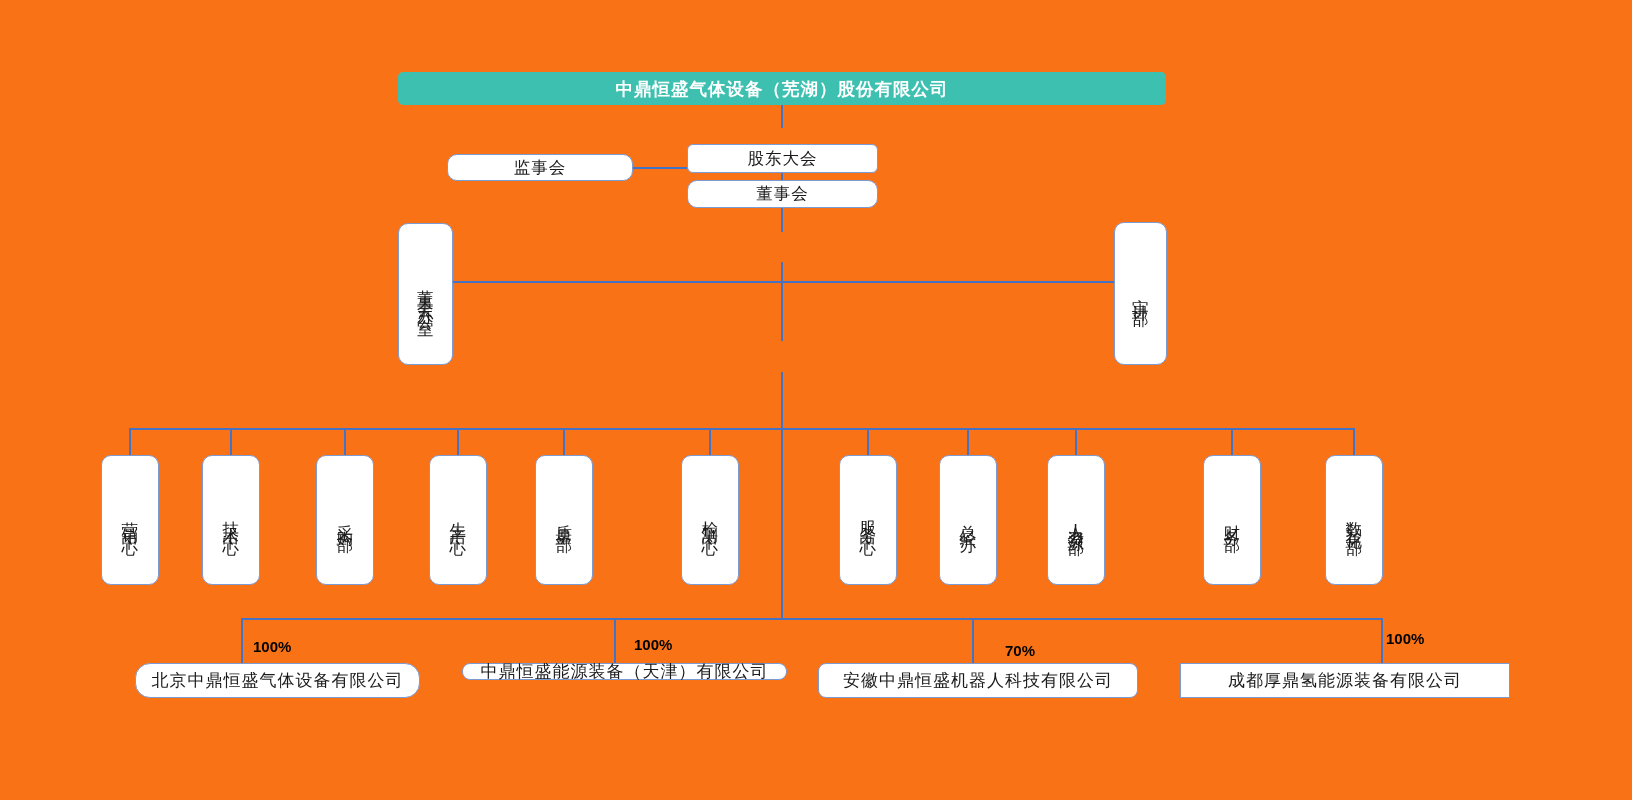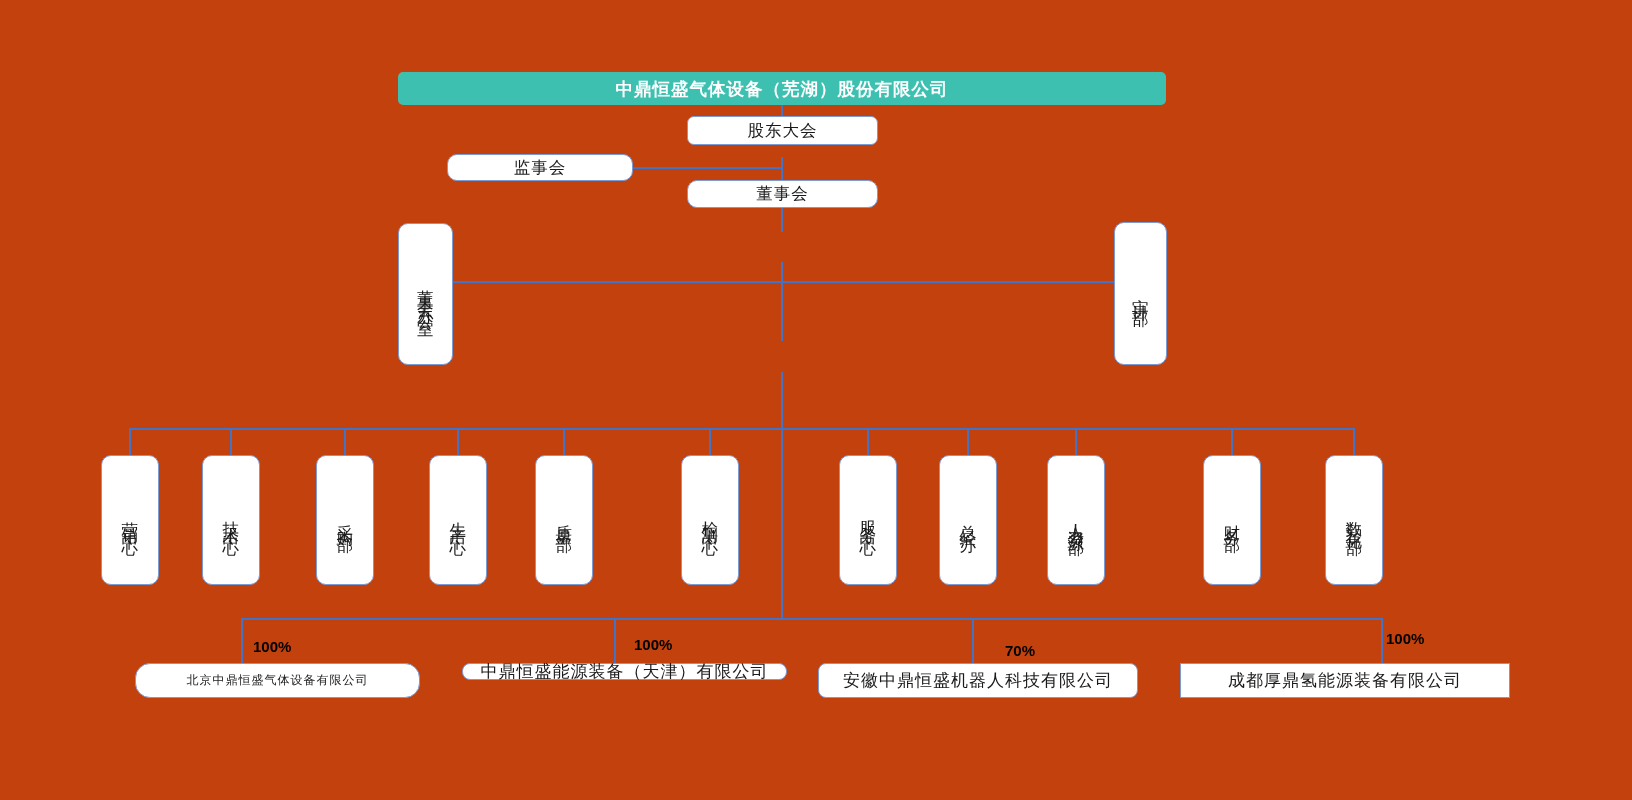--- a/index.html
+++ b/index.html
@@ -1,20 +1,20 @@
 <!DOCTYPE html>
 <html><head>
 <meta charset="utf-8">
 <style>
   html,body { margin:0; padding:0; background:#ffffff; }
   .canvas {
     position: relative;
     width: 1632px;
     height: 800px;
-    background: #c2410c;
+    background: #f97316;
     font-family: "Liberation Sans", sans-serif;
     overflow: hidden;
   }
   .hline { position:absolute; height:1.5px; background:#4472c4; }
   .vline { position:absolute; width:1.5px; background:#4472c4; }
   .node {
     position:absolute;
     box-sizing:border-box;
     border:1.5px solid #7d9bd3;
     border-radius:6px;
@@ -82,21 +82,21 @@
   <div class="vline" style="left:1353px; top:428px; height:27px;"></div>
 
   <div class="hline" style="left:242px; top:618px; width:1140px;"></div>
   <div class="vline" style="left:241px; top:618px; height:45px;"></div>
   <div class="vline" style="left:614px; top:618px; height:45px;"></div>
   <div class="vline" style="left:972px; top:618px; height:45px;"></div>
   <div class="vline" style="left:1381px; top:618px; height:45px;"></div>
 
   <div class="header">中鼎恒盛气体设备（芜湖）股份有限公司</div>
 
-  <div class="node" style="left:687px; top:116px; width:191px; height:29px;border-radius:7px;">股东大会</div>
+  <div class="node" style="left:687px; top:144px; width:191px; height:29px;">股东大会</div>
   <div class="node" style="left:447px; top:154px; width:186px; height:27px;border-radius:10px;">监事会</div>
   <div class="node" style="left:687px; top:180px; width:191px; height:28px;border-radius:10px;">董事会</div>
   <div class="node tall" style="left:398px; top:223px; width:55px; height:142px;">
     <span class="vtext">董事会办公室</span>
   </div>
   <div class="node tall" style="left:1114px; top:222px; width:53px; height:143px;">
     <span class="vtext">审计部</span>
   </div>
 
   <div class="node tall" style="left:101px; top:455px; width:58px; height:130px;">
@@ -131,18 +131,18 @@
   </div>
   <div class="node tall" style="left:1325px; top:455px; width:58px; height:130px;">
     <span class="vtext">数智化部</span>
   </div>
 
   <div class="pct" style="left:253px; top:638px;">100%</div>
   <div class="pct" style="left:634px; top:636px;">100%</div>
   <div class="pct" style="left:1005px; top:642px;">70%</div>
   <div class="pct" style="left:1386px; top:630px;">100%</div>
 
-  <div class="node" style="left:135px; top:663px; width:285px; height:35px; border-radius:15px; font-size:12px;">北京中鼎恒盛气体设备有限公司</div>
+  <div class="node" style="left:135px; top:663px; width:285px; height:35px; border-radius:15px; font-size:17px;">北京中鼎恒盛气体设备有限公司</div>
   <div class="node" style="left:462px; top:663px; width:325px; height:17px; border-radius:8px; font-size:17px;">中鼎恒盛能源装备（天津）有限公司</div>
   <div class="node" style="left:818px; top:663px; width:320px; height:35px; border-radius:8px; font-size:17px;">安徽中鼎恒盛机器人科技有限公司</div>
   <div class="node" style="left:1180px; top:663px; width:330px; height:35px; border-radius:0; font-size:17px;">成都厚鼎氢能源装备有限公司</div>
 
 </div>
 
 </body></html>

